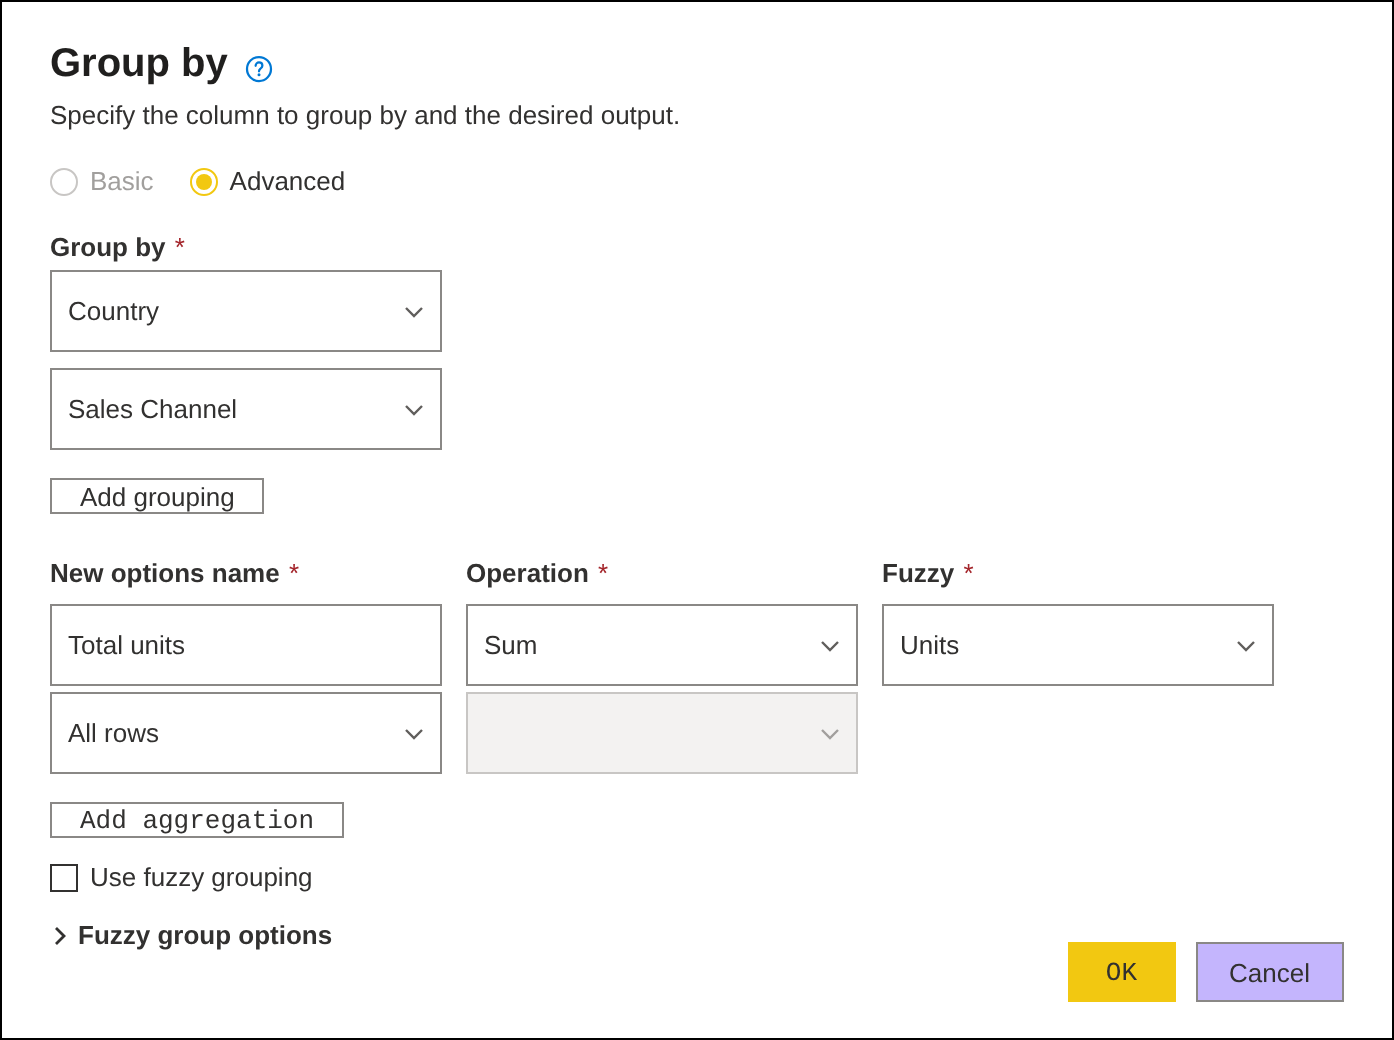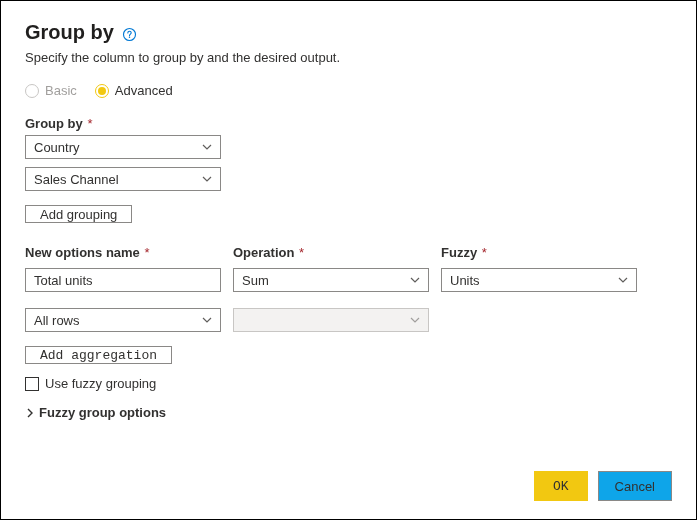--- a/index.html
+++ b/index.html
@@ -69,21 +69,21 @@
 
   .field-label {
     font-size: 13px;
     font-weight: 600;
     margin-bottom: 4px;
     color: #323130;
   }
   .req { color: #a4262c; font-weight: 400; margin-left: 1px; }
 
   .dropdown, .textinput {
-    height: 24px;
+    height: 41px;
     border: 1px solid #8a8886;
     background: #fff;
     font-size: 13px;
     padding: 0 8px;
     display: flex;
     align-items: center;
     justify-content: space-between;
     color: #323130;
     cursor: pointer;
   }
@@ -112,21 +112,21 @@
     font-family: inherit;
   }
 
   .agg-section { margin-top: 22px; }
   .agg-header, .agg-row {
     display: grid;
     grid-template-columns: 196px 196px 196px;
     column-gap: 12px;
   }
   .agg-header + .agg-stack { margin-top: 4px; }
-  .agg-stack { display: flex; flex-direction: column; gap: 16px; }
+  .agg-stack { display: flex; flex-direction: column; gap: 3px; }
 
   .check-row {
     display: flex; align-items: center; gap: 6px;
     margin-top: 12px;
     font-size: 13px;
   }
   .checkbox {
     width: 14px; height: 14px;
     border: 1px solid #323130;
     background: #fff;
@@ -156,21 +156,21 @@
     background: #f2c811;
     border: 1px solid #f2c811;
     color: #323130;
     font-size: 13px;
     cursor: pointer;
     font-family: Liberation Mono, monospace;
   }
   .btn-cancel {
     height: 30px;
     padding: 0 16px;
-    background: #0ea5e9;
+    background: #c4b5fd;
     border: 1px solid #8a8886;
     color: #323130;
     font-size: 13px;
     cursor: pointer;
     font-family: inherit;
   }
   svg { display: block; }
 </style>
 </head>
 <body>

